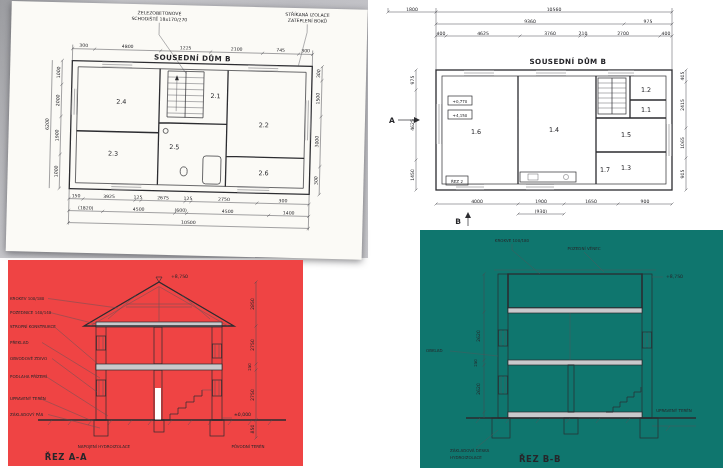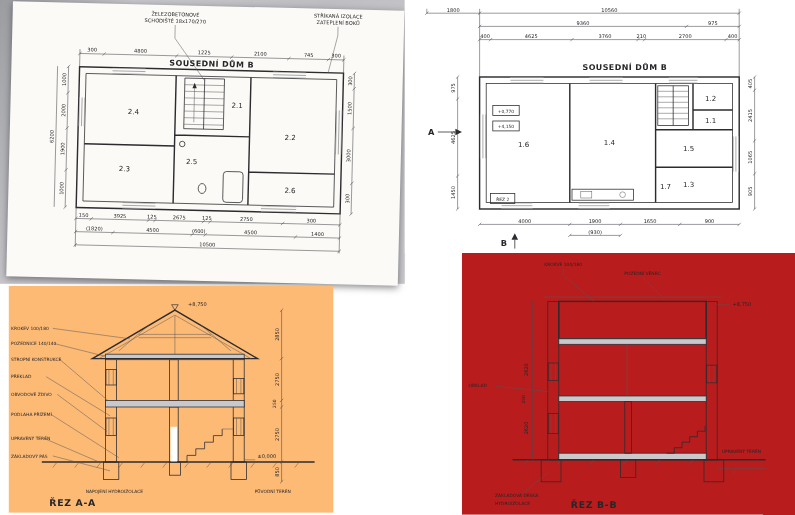--- a/index.html
+++ b/index.html
@@ -4,22 +4,22 @@
 <style>
   html,body{margin:0;padding:0}
   body{width:723px;height:468px;position:relative;overflow:hidden;background:#fff;
        font-family:"DejaVu Sans",sans-serif}
   .quad{position:absolute}
   #quad-a{left:0;top:0;width:368px;height:258px;
           background:linear-gradient(115deg,#9b9ca0,#c7c7cb 25%,#bdbdc2 60%,#cacace)}
   #paper-a{position:absolute;left:9px;top:5px;width:356px;height:250px;background:#fbfaf6;
            box-shadow:0 2px 7px rgba(20,20,25,.5);transform:rotate(1.4deg);transform-origin:45% 45%}
   #quad-b{left:368px;top:0;width:355px;height:230px;background:#fff}
-  #quad-c{left:8px;top:260px;width:295px;height:206px;background:#fdba74}
-  #quad-d{left:420px;top:230px;width:303px;height:238px;background:#b91c1c}
+  #quad-c{left:8px;top:260px;width:295px;height:206px;background:#ef4444}
+  #quad-d{left:420px;top:230px;width:303px;height:238px;background:#0f766e}
   svg{display:block;width:100%;height:100%}
   text{fill:#26262a}
   .t{font-size:4.6px}
   .t4{font-size:4px}
   .bx{font-size:4px}
   .ttl{font-size:7.2px;font-weight:bold;letter-spacing:.4px}
   .rm{font-size:6.4px}
   .sttl{font-size:8.5px;font-weight:bold;letter-spacing:.6px}
   .mk{font-size:7.5px;font-weight:bold}
   .w1{fill:none;stroke:#2c2c30;stroke-width:1.3}

